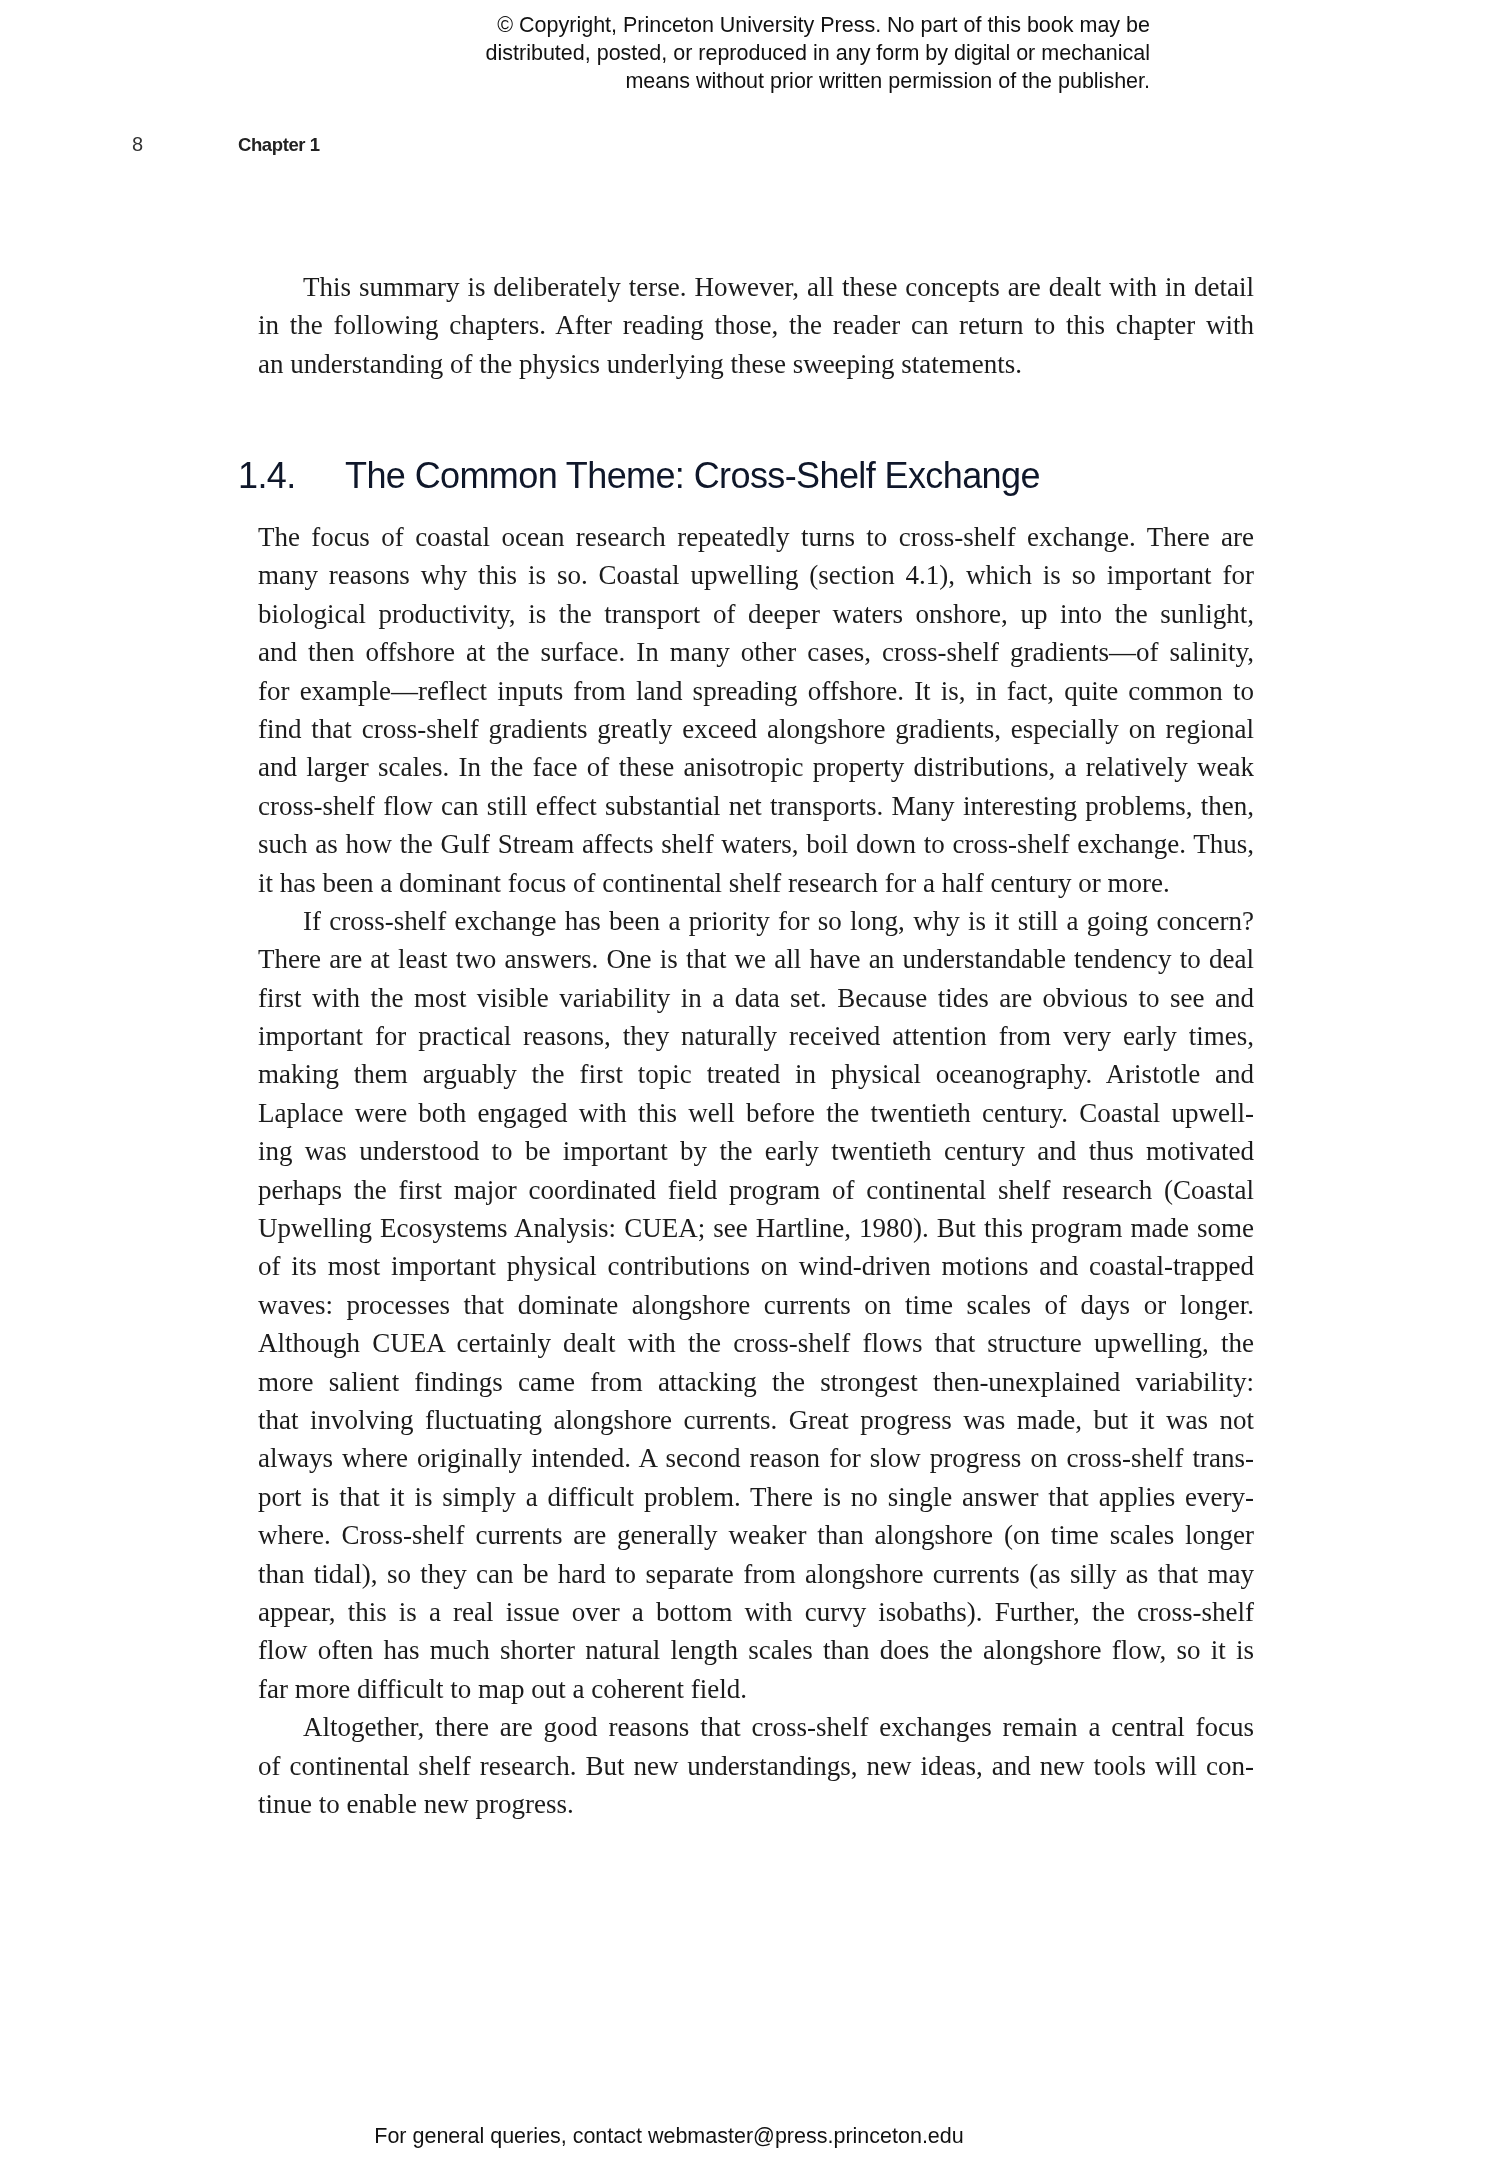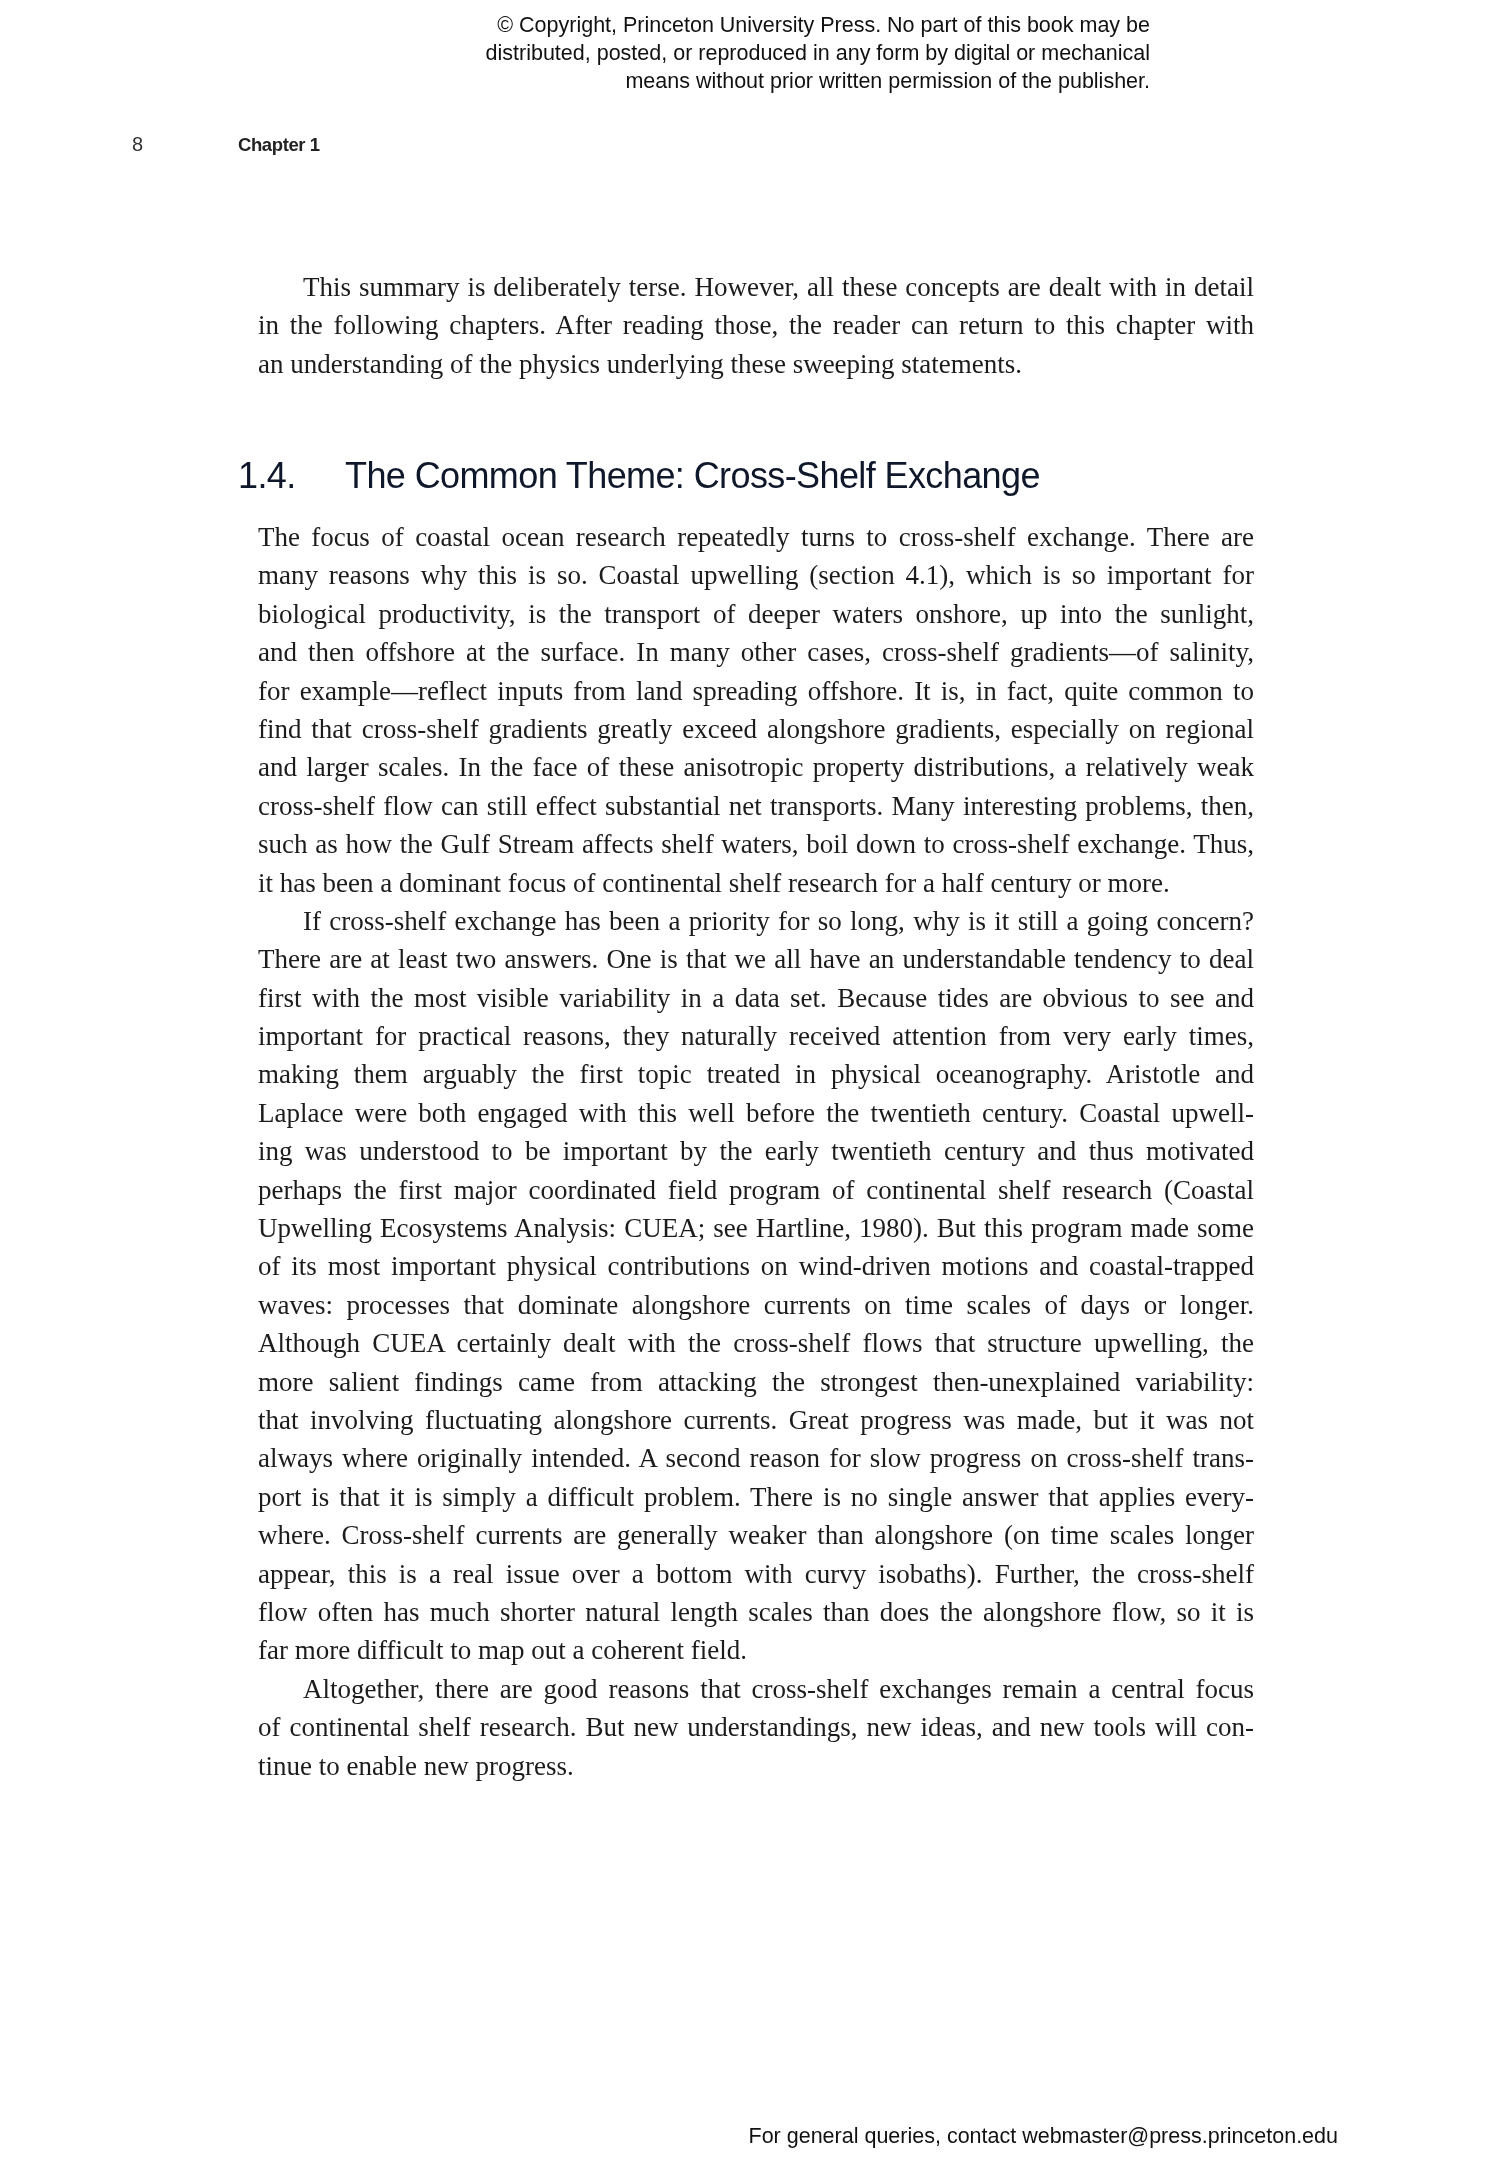--- a/index.html
+++ b/index.html
@@ -90,21 +90,21 @@
     width: 107px;
   }
 
   .section-body { top: 518px; }
 
   .footer {
     position: absolute;
     left: 0;
     width: 1338px;
     top: 2124px;
-    text-align: right;
+    text-align: center;
     font-family: "Liberation Sans", sans-serif;
     font-size: 21.5px;
     color: #111;
   }
 </style>
 </head>
 <body>
 
 <div class="copyright">
   <span class="cline">© Copyright, Princeton University Press. No part of this book may be</span>
@@ -150,20 +150,21 @@
   <span class="line">perhaps the first major coordinated field program of continental shelf research (Coastal</span>
   <span class="line">Upwelling Ecosystems Analysis: CUEA; see Hartline, 1980). But this program made some</span>
   <span class="line">of its most important physical contributions on wind-driven motions and coastal-trapped</span>
   <span class="line">waves: processes that dominate alongshore currents on time scales of days or longer.</span>
   <span class="line">Although CUEA certainly dealt with the cross-shelf flows that structure upwelling, the</span>
   <span class="line">more salient findings came from attacking the strongest then-unexplained variability:</span>
   <span class="line">that involving fluctuating alongshore currents. Great progress was made, but it was not</span>
   <span class="line">always where originally intended. A second reason for slow progress on cross-shelf trans-</span>
   <span class="line">port is that it is simply a difficult problem. There is no single answer that applies every-</span>
   <span class="line">where. Cross-shelf currents are generally weaker than alongshore (on time scales longer</span>
+  <span class="line">than tidal), so they can be hard to separate from alongshore currents (as silly as that may</span>
   <span class="line">appear, this is a real issue over a bottom with curvy isobaths). Further, the cross-shelf</span>
   <span class="line">flow often has much shorter natural length scales than does the alongshore flow, so it is</span>
   <span class="line last">far more difficult to map out a coherent field.</span>
 
   <span class="line indent">Altogether, there are good reasons that cross-shelf exchanges remain a central focus</span>
   <span class="line">of continental shelf research. But new understandings, new ideas, and new tools will con-</span>
   <span class="line last">tinue to enable new progress.</span>
 </div>
 
 <div class="footer">For general queries, contact webmaster@press.princeton.edu</div>

